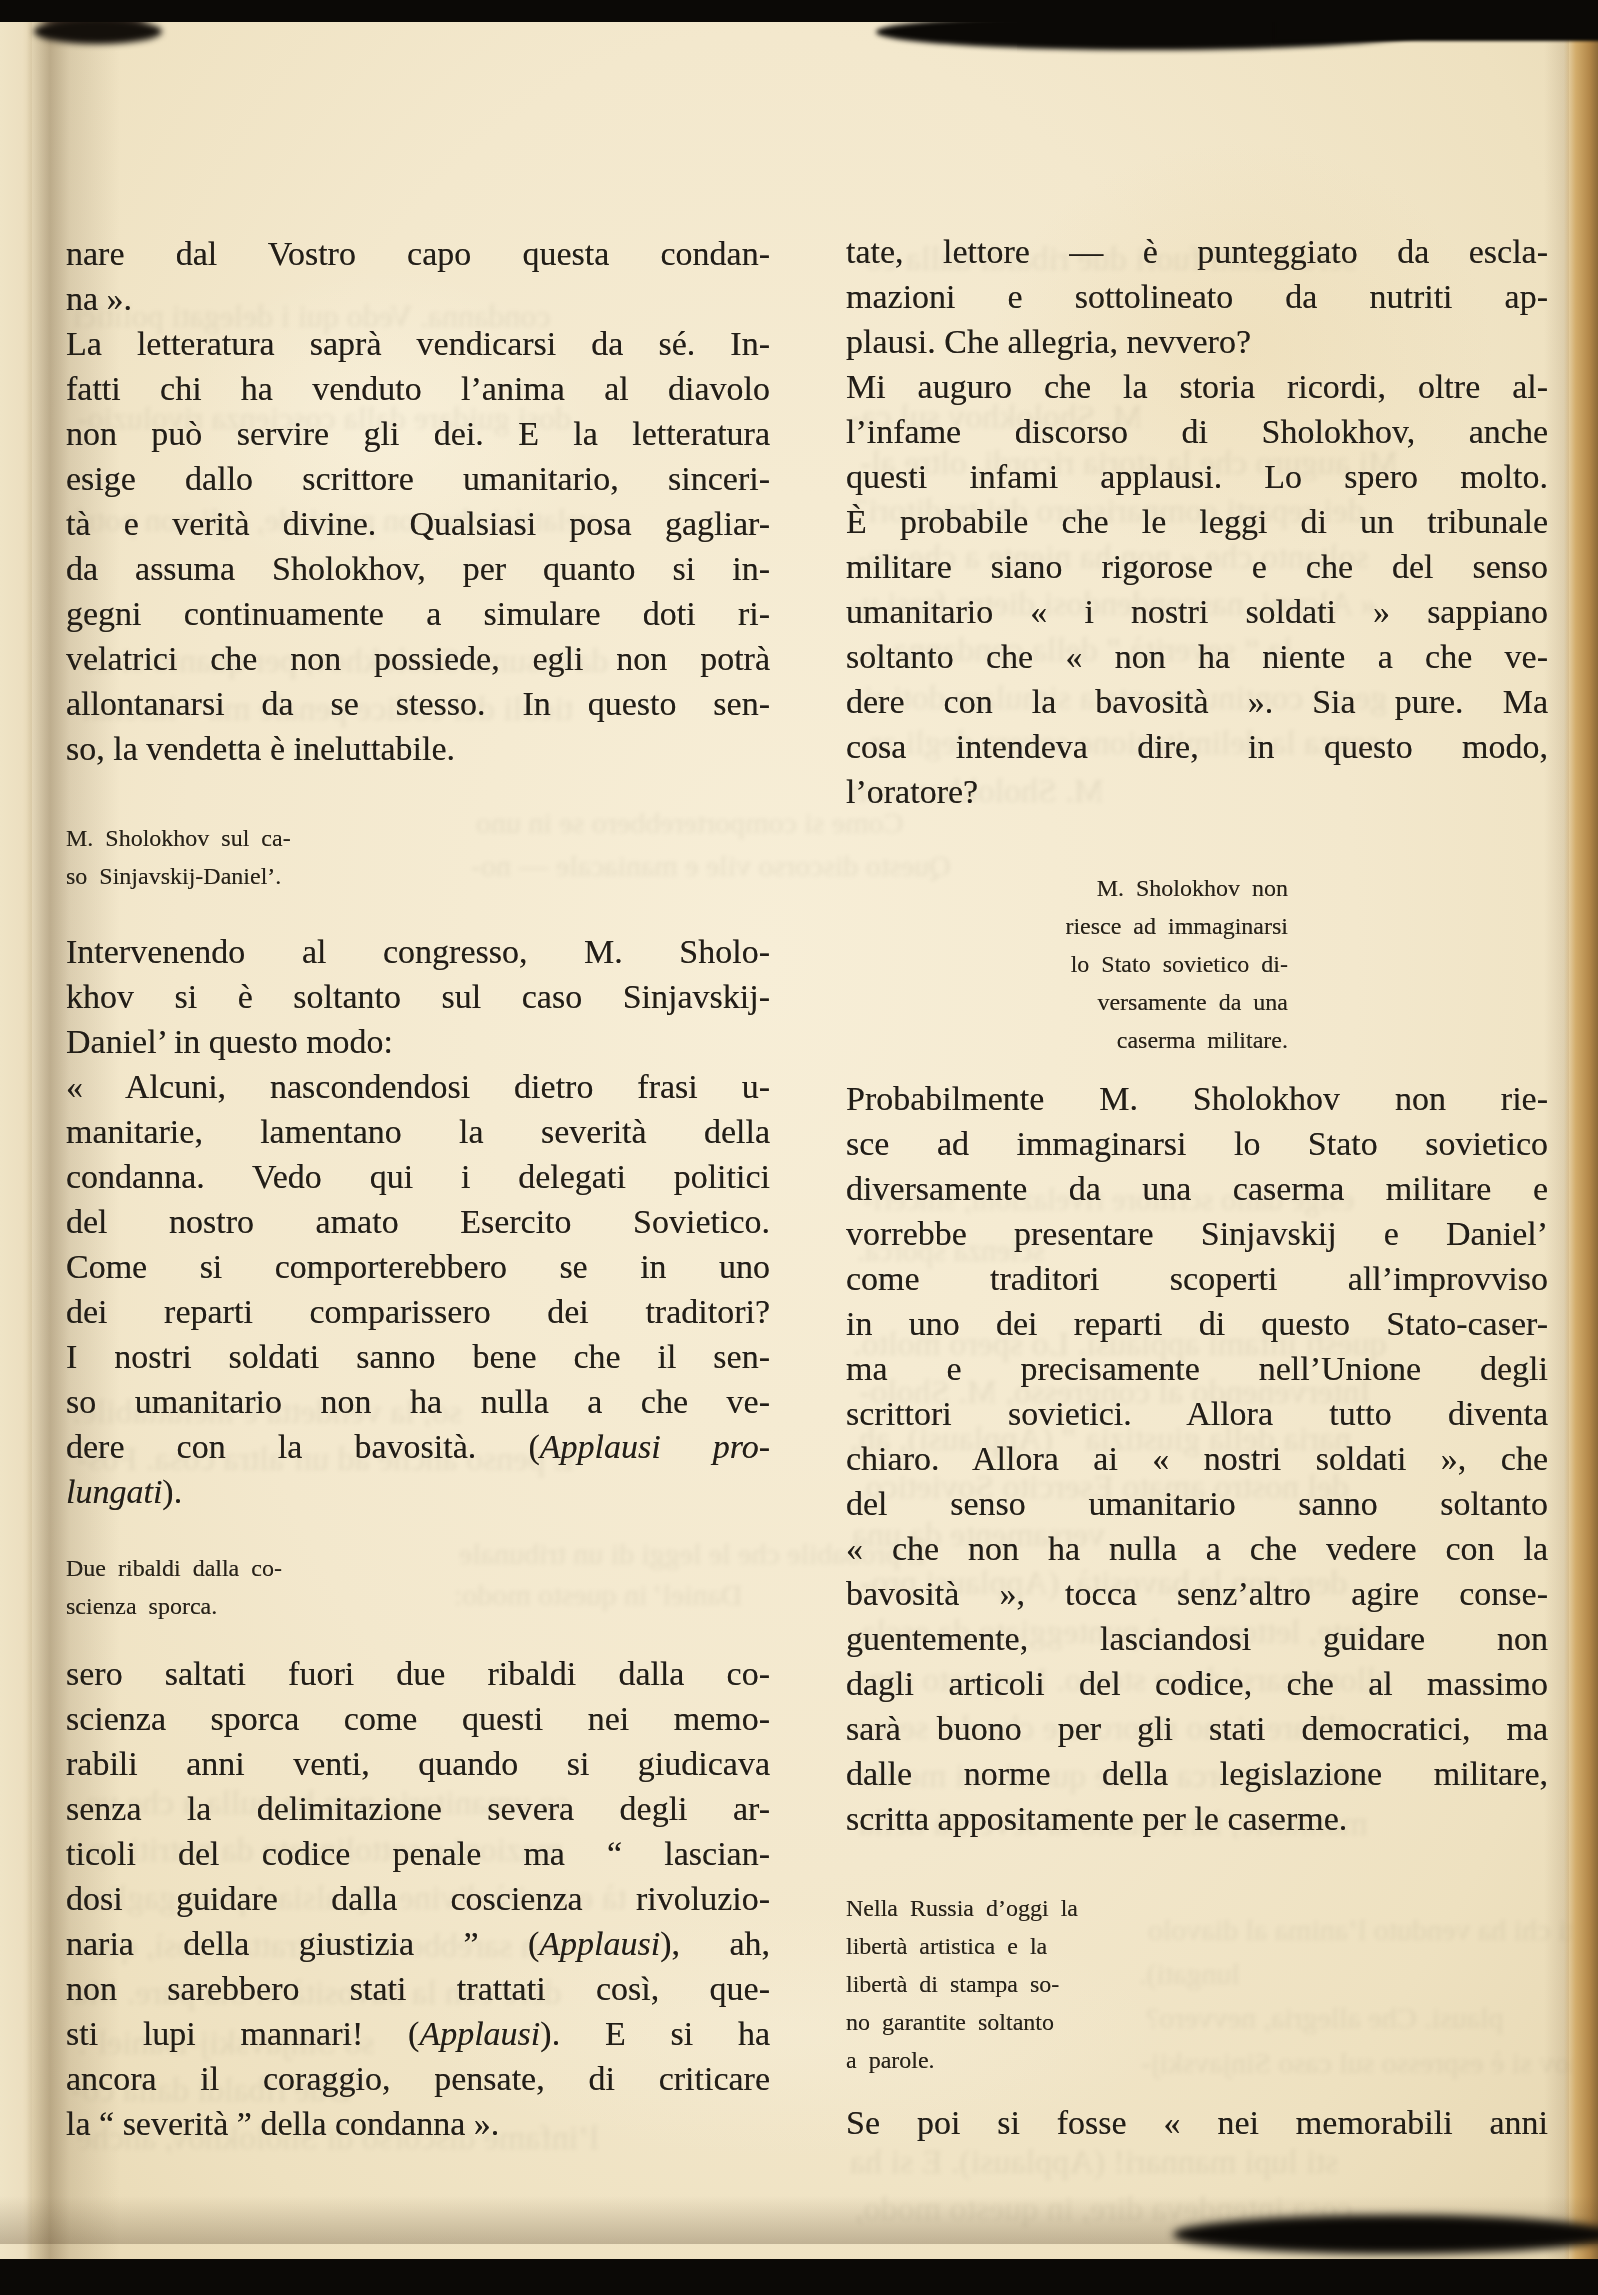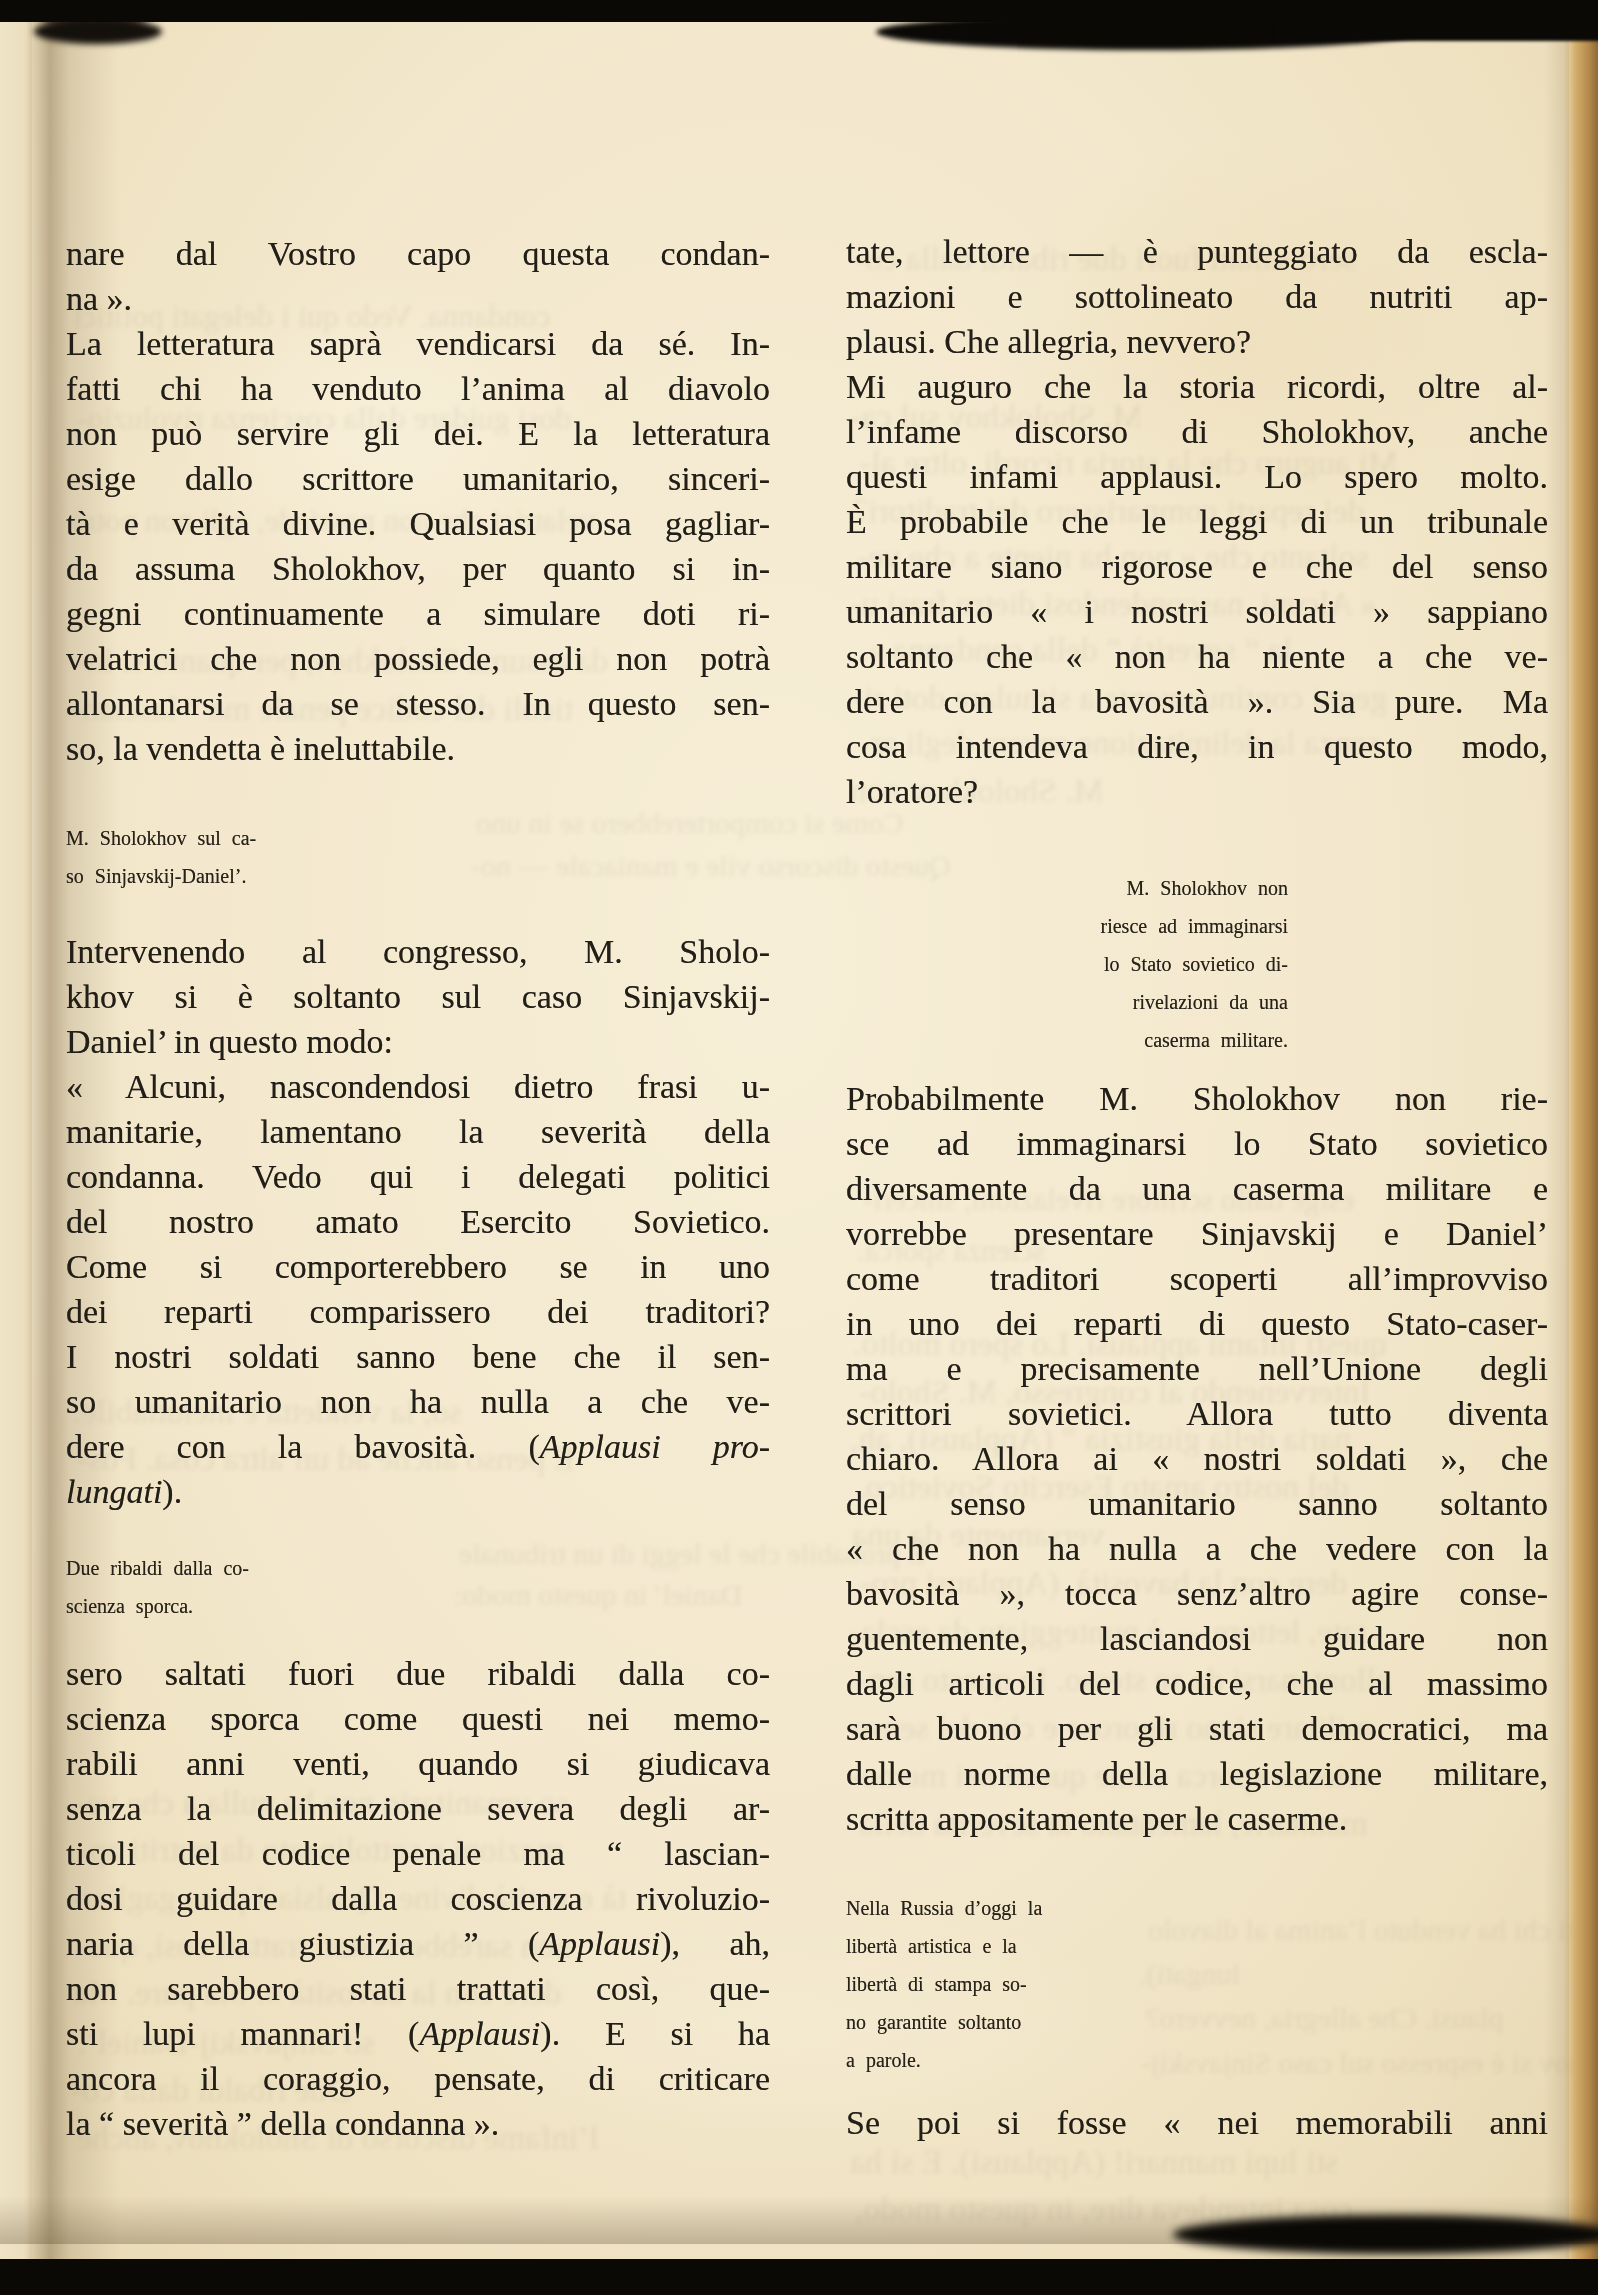--- a/index.html
+++ b/index.html
@@ -56,21 +56,21 @@
   .body-line{
     font-size:34px;line-height:45px;height:45px;
     text-align:justify;text-align-last:justify;
     white-space:nowrap;
     text-shadow:0 0 0.6px rgba(25,18,10,.55);
   }
   .body-line{white-space:normal;}
   .body-line.no-just{text-align-last:left;}
   .caption{width:442px;}
   .caption-line{
-    font-size:20px;line-height:38px;height:38px;
+    font-size:24px;line-height:38px;height:38px;
     word-spacing:6px;color:#272219;
     text-shadow:0 0 0.5px rgba(25,18,10,.5);
   }
   i{font-style:italic;}
 
   
   .ghost-layer{position:absolute;inset:0;pointer-events:none;}
   .ghost{
     position:absolute;white-space:nowrap;color:#716c52;
     transform:scaleX(-1);filter:blur(2px);opacity:.11;
@@ -213,21 +213,21 @@
         <div class="body-line"><span>umanitario « i nostri soldati » sappiano</span></div>
         <div class="body-line"><span>soltanto che « non ha niente a che ve-</span></div>
         <div class="body-line"><span>dere con la bavosità ». Sia pure. Ma</span></div>
         <div class="body-line"><span>cosa intendeva dire, in questo modo,</span></div>
         <div class="body-line no-just"><span>l’oratore?</span></div>
       </div>
       <div class="block caption" style="margin-top: 55px; text-align: right;">
         <div class="caption-line no-just"><span>M. Sholokhov non</span></div>
         <div class="caption-line no-just"><span>riesce ad immaginarsi</span></div>
         <div class="caption-line no-just"><span>lo Stato sovietico di-</span></div>
-        <div class="caption-line no-just"><span>rivelazioni da una</span></div>
+        <div class="caption-line no-just"><span>versamente da una</span></div>
         <div class="caption-line no-just"><span>caserma militare.</span></div>
       </div>
       <div class="block" style="margin-top: 17px;">
         <div class="body-line"><span>Probabilmente M. Sholokhov non rie-</span></div>
         <div class="body-line"><span>sce ad immaginarsi lo Stato sovietico</span></div>
         <div class="body-line"><span>diversamente da una caserma militare e</span></div>
         <div class="body-line"><span>vorrebbe presentare Sinjavskij e Daniel’</span></div>
         <div class="body-line"><span>come traditori scoperti all’improvviso</span></div>
         <div class="body-line"><span>in uno dei reparti di questo Stato-caser-</span></div>
         <div class="body-line"><span>ma e precisamente nell’Unione degli</span></div>

